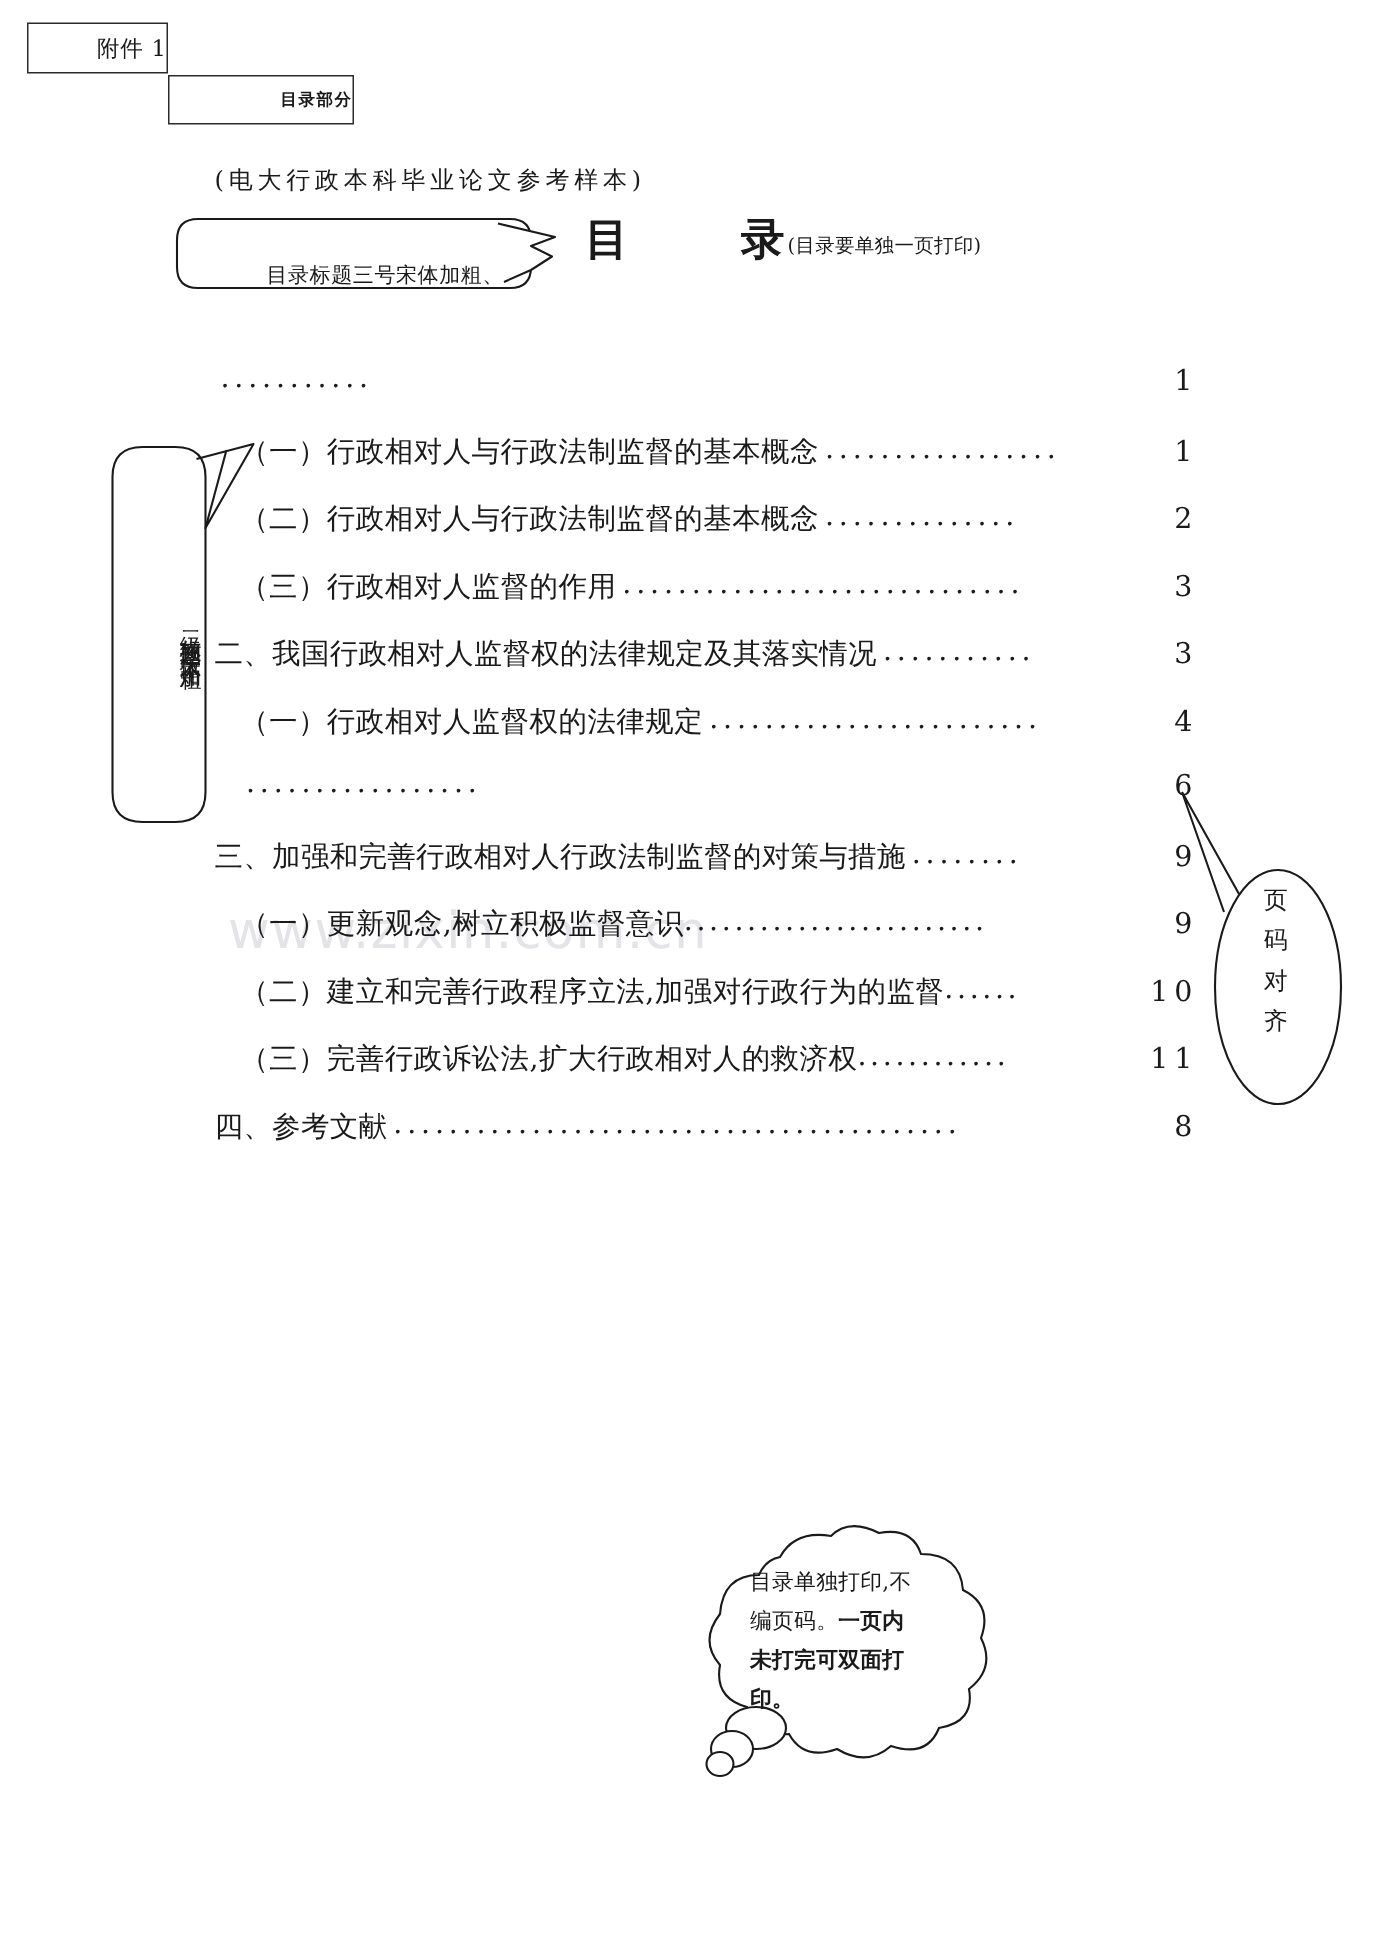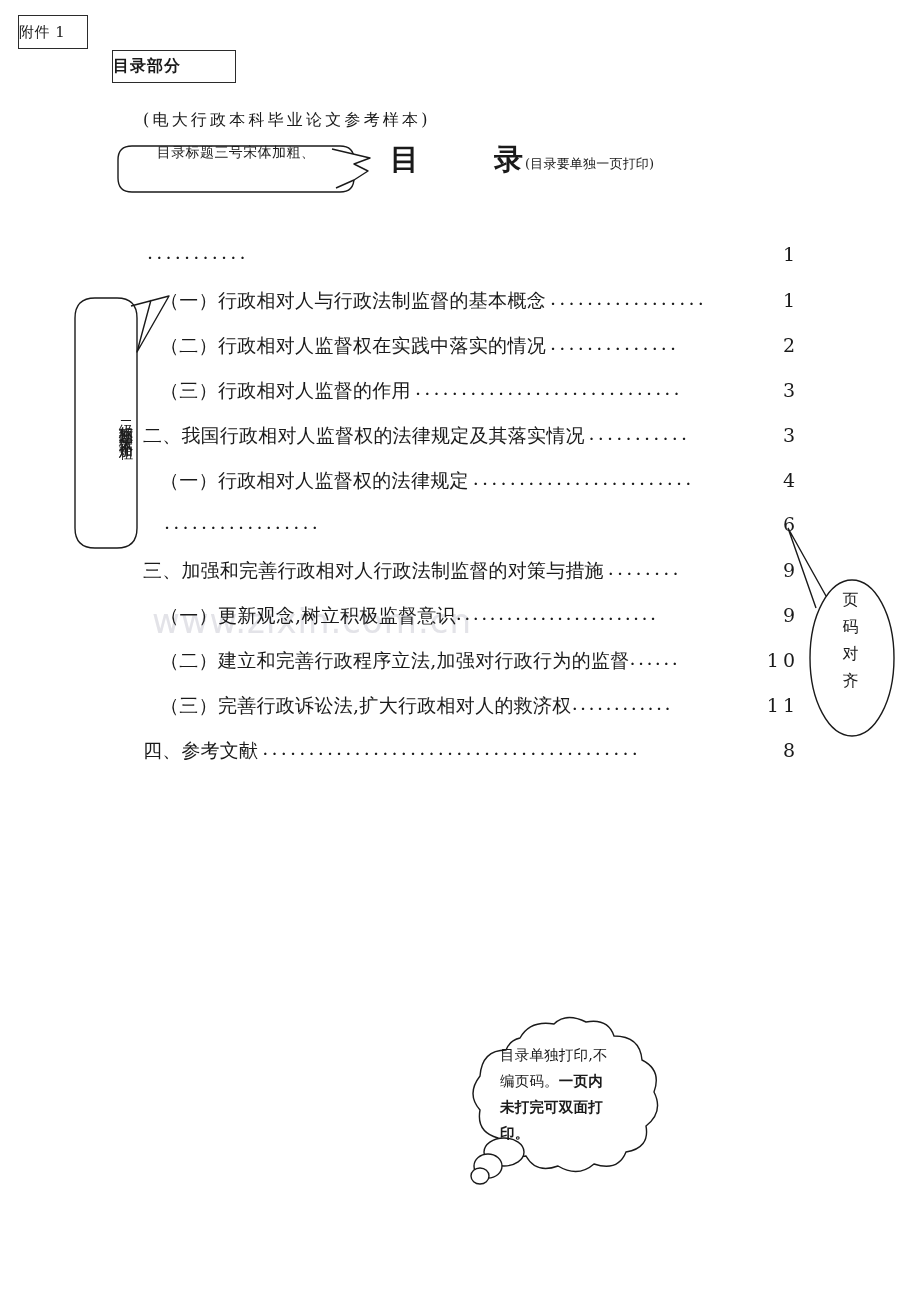--- a/index.html
+++ b/index.html
@@ -25,33 +25,33 @@
     border: 1.5px solid #2b2b2b;
     background: #ffffff;
     display: flex;
     align-items: center;
     box-sizing: border-box;
     z-index: 6;
   }
   #attachment-box {
     left: 18px;
     top: 15px;
-    width: 70px;
+    width: 94px;
     height: 34px;
-    justify-content: flex-start;
+    justify-content: flex-end;
     font-size: 15px;
     letter-spacing: 0.5px;
   }
   #section-box {
     left: 112px;
     top: 50px;
     width: 124px;
     height: 33px;
-    justify-content: flex-start;
-    font-size: 16px;
+    justify-content: flex-end;
+    font-size: 11px;
     font-weight: bold;
     letter-spacing: 1px;
   }
 
   
   #sample-note {
     position: absolute;
     left: 143px;
     top: 110px;
     font-size: 16px;
@@ -157,25 +157,25 @@
 
   
   #callout-title {
     left: 118px;
     top: 144px;
     width: 238px;
     height: 48px;
   }
   #callout-title .callout-text {
     left: 18px;
-    top: 0;
+    top: 31px;
     width: 200px;
     font-size: 14px;
     letter-spacing: 0.4px;
-    text-align: center;
+    text-align: right;
   }
 
   
   #callout-h1 {
     left: 614px;
     top: 168px;
     width: 250px;
     height: 88px;
   }
   #callout-h1 .callout-text {
@@ -273,21 +273,21 @@
       <span class="toc-page">1</span>
     </div>
 
     <div class="toc-row level2">
       <span class="toc-text">（一）行政相对人与行政法制监督的基本概念</span>
       <span class="toc-leader">.................</span>
       <span class="toc-page">1</span>
     </div>
 
     <div class="toc-row level2">
-      <span class="toc-text">（二）行政相对人监督权在实践中落实的情况</span>
+      <span class="toc-text">（二）行政相对人与行政法制监督的基本概念</span>
       <span class="toc-leader">..............</span>
       <span class="toc-page">2</span>
     </div>
 
     <div class="toc-row level2">
       <span class="toc-text">（三）行政相对人监督的作用</span>
       <span class="toc-leader">.............................</span>
       <span class="toc-page">3</span>
     </div>
 

